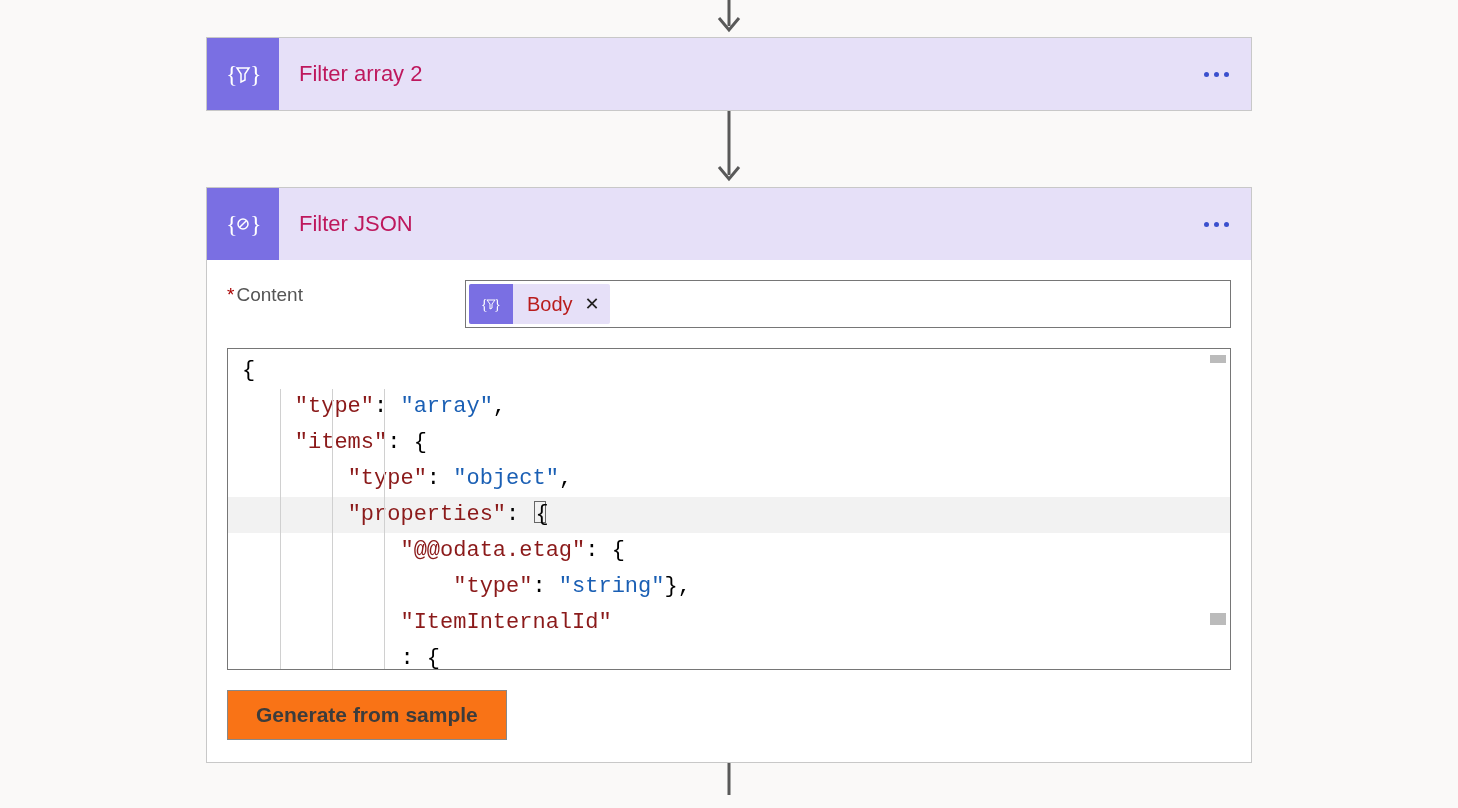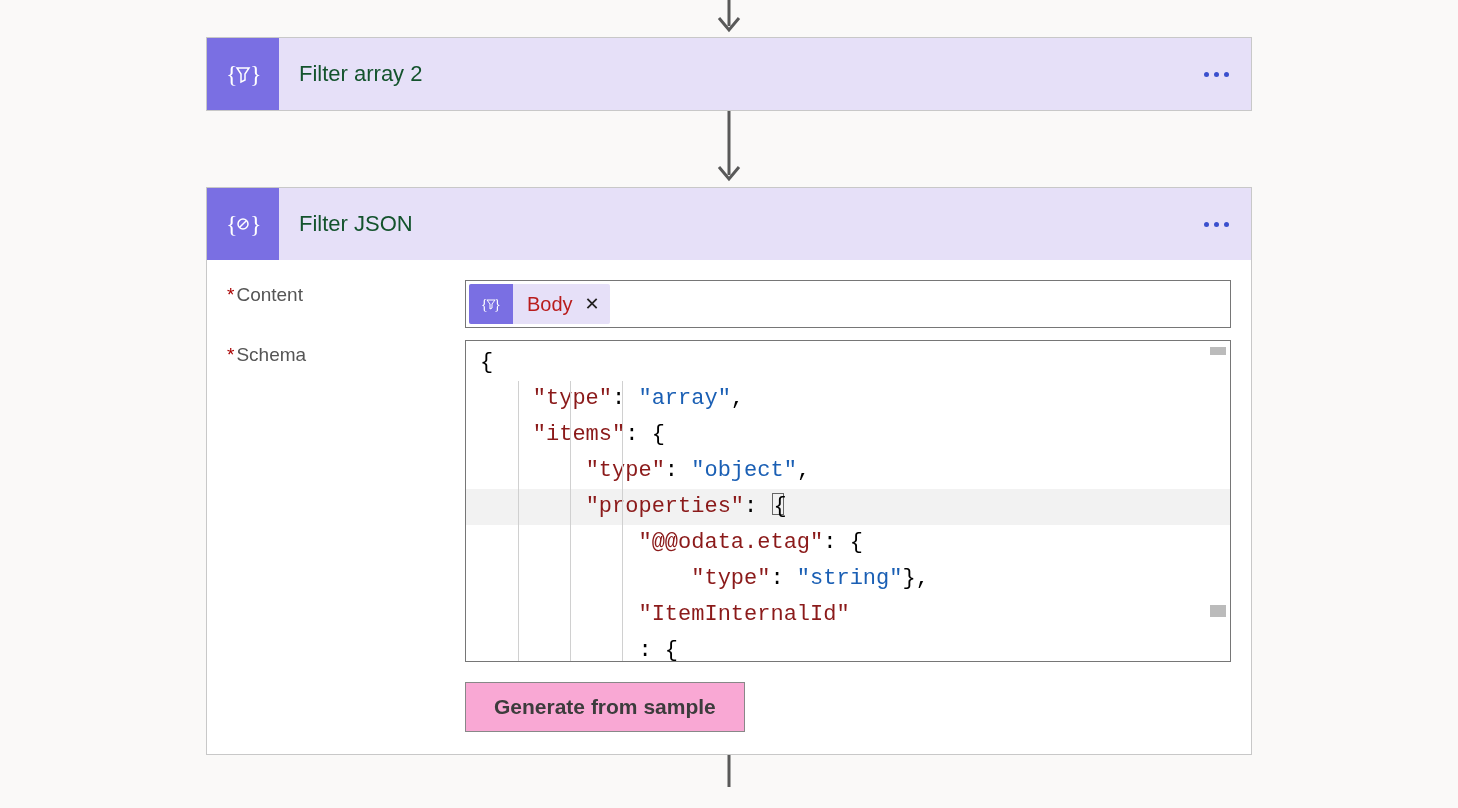--- a/index.html
+++ b/index.html
@@ -45,21 +45,21 @@
     height: 72px;
     background: #7a6fe3;
     display: flex;
     align-items: center;
     justify-content: center;
     flex-shrink: 0;
   }
   .icon-box svg { width: 34px; height: 34px; }
   .card-title {
     font-size: 22px;
-    color: #14532d;
+    color: #be185d;
     margin-left: 20px;
     font-weight: 400;
   }
   .card-menu {
     position: absolute;
     right: 22px;
     color: #3b50ce;
     font-size: 24px;
     letter-spacing: 3px;
     cursor: pointer;
@@ -68,21 +68,21 @@
   }
   .card-menu .dot {
     width: 5px; height: 5px; background:#3b50ce; border-radius:50%;
   }
 
   .card-body {
     padding: 20px 20px 22px 20px;
   }
   .field-row {
     display: flex;
-    margin-bottom: 12px;
+    margin-bottom: 20px;
   }
   .field-label {
     width: 238px;
     font-size: 19px;
     color: #555;
     padding-top: 4px;
     flex-shrink: 0;
   }
   .field-label .req {
     color: #a80000;
@@ -166,21 +166,21 @@
   .k-key { color: #8b1a1a; }
   .k-str { color: #1a5fb4; }
   .k-p { color: #000; }
   .cursor-box {
     display:inline-block; border:1px solid #666; width:12px; height:22px; vertical-align:-3px;
     margin-left:2px;
   }
   .btn-generate {
     margin-top: 20px;
     border: 1px solid #888;
-    background: #f9a8d4;
+    background: #f97316;
     font-size: 21px;
     font-weight: 600;
     color: #3c3c3c;
     padding: 12px 28px;
     cursor: pointer;
     font-family: inherit;
   }
 </style>
 </head>
 <body>
@@ -260,23 +260,20 @@
                   </svg>
               </div>
               <span class="token-label">Body</span>
               <span class="token-close">✕</span>
             </div>
           </div>
         </div>
       </div>
 
       <div class="field-row" style="margin-bottom:0;">
-        <div class="field-label">
-          <span class="req">*</span><span>Schema</span>
-        </div>
         <div class="field-control">
           <div class="schema-box">
             <div class="code-content" id="schema-code">
                 <div class="code-line"><span class="k-p">{</span></div>
                 <div class="code-line">    <span class="k-key">"type"</span><span class="k-p">: </span><span class="k-str">"array"</span><span class="k-p">,</span></div>
                 <div class="code-line">    <span class="k-key">"items"</span><span class="k-p">: {</span></div>
                 <div class="code-line">        <span class="k-key">"type"</span><span class="k-p">: </span><span class="k-str">"object"</span><span class="k-p">,</span></div>
                 <div class="code-line hl">        <span class="k-key">"properties"</span><span class="k-p">: </span><span class="cursor-box"></span><span class="k-p" style="position:relative; left:-11px;">{</span></div>
                 <div class="code-line">            <span class="k-key">"@@odata.etag"</span><span class="k-p">: {</span></div>
                 <div class="code-line">                <span class="k-key">"type"</span><span class="k-p">: </span><span class="k-str">"string"</span><span class="k-p">},</span></div>

